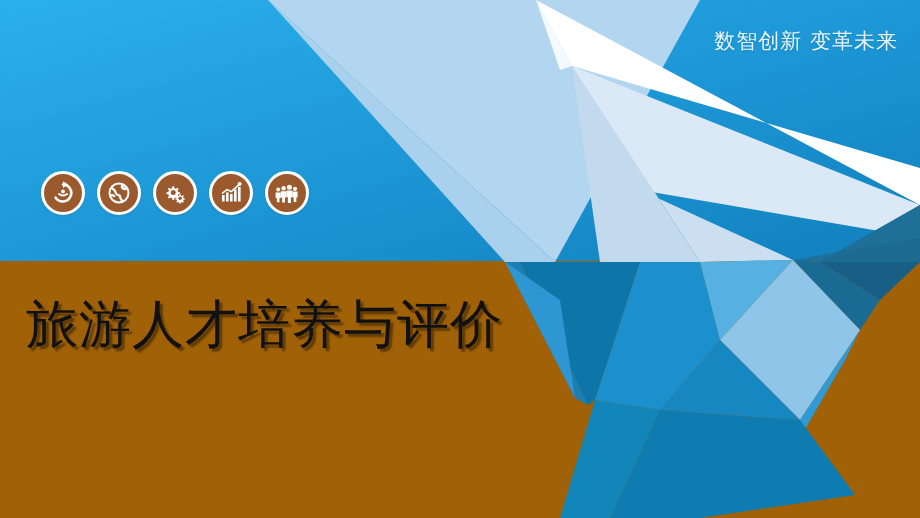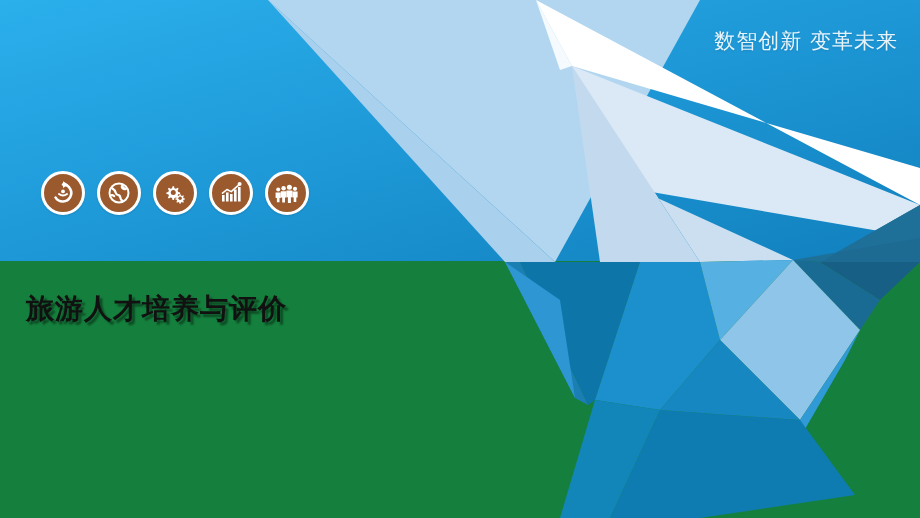--- a/index.html
+++ b/index.html
@@ -8,21 +8,21 @@
     background: #ffffff;
   }
   body {
     font-family: "Liberation Sans", sans-serif;
   }
   #slide {
     position: relative;
     width: 920px;
     height: 518px;
     overflow: hidden;
-    background: #15803d;
+    background: #a16207;
   }
   #bg-svg {
     position: absolute;
     left: 0;
     top: 0;
     width: 920px;
     height: 518px;
     display: block;
   }
   .tagline {
@@ -58,22 +58,22 @@
     box-shadow: 0 1px 2px rgba(0,0,0,0.12);
   }
   .icon-badge svg {
     display: block;
   }
   .main-title {
     position: absolute;
     left: 26px;
     top: 290px;
     font-family: "DejaVu Sans", sans-serif;
-    font-weight: bold;
-    font-size: 28px;
+    font-weight: normal;
+    font-size: 52px;
     color: #111111;
     letter-spacing: 1px;
     white-space: nowrap;
     text-shadow: 3px 3px 2px rgba(0,0,0,0.42);
   }
 </style>
 </head>
 <body>
 
 <div id="slide">

